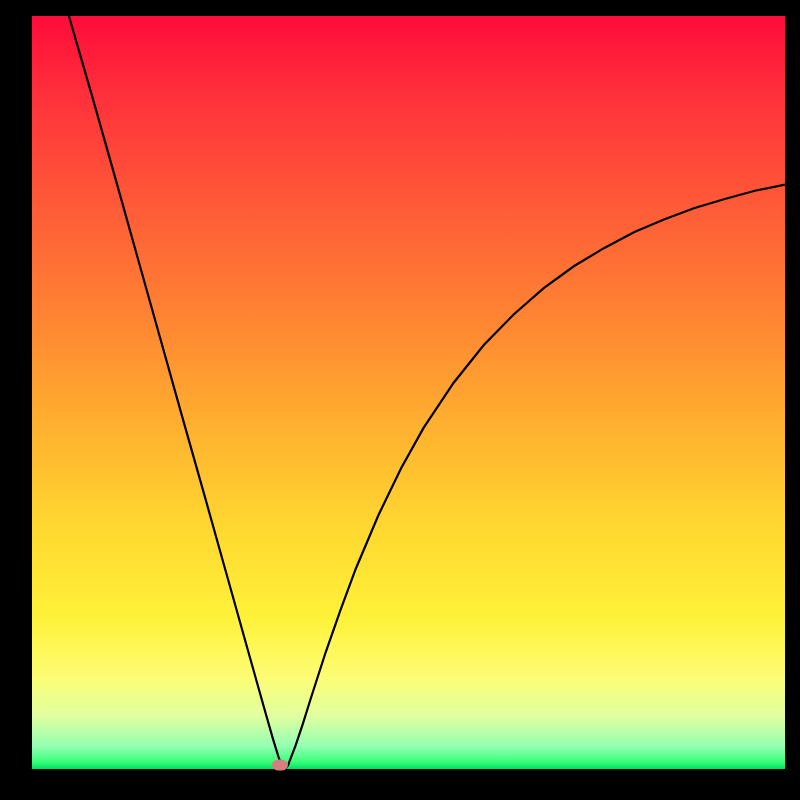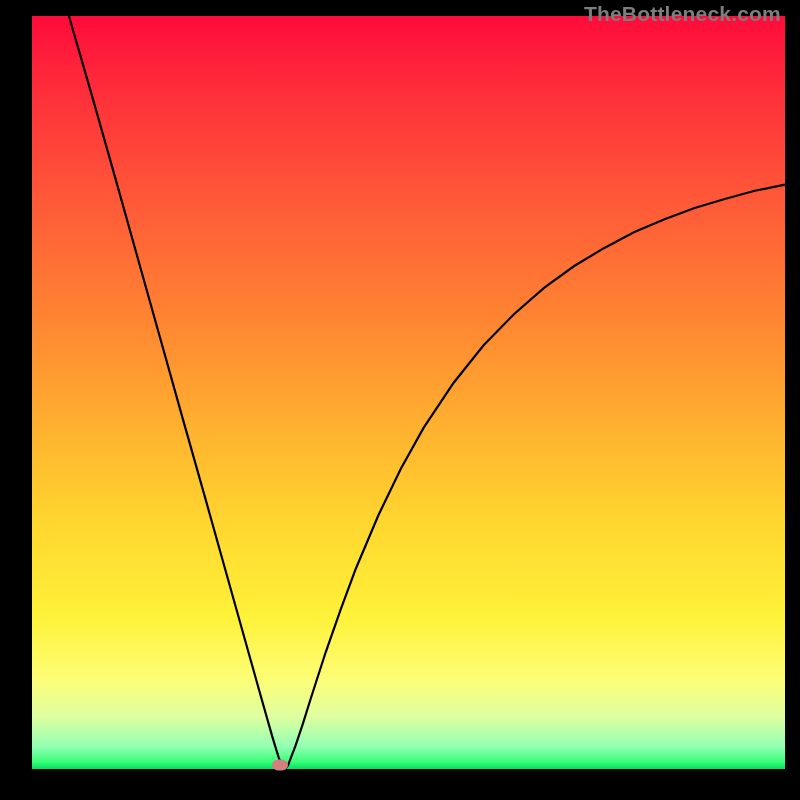--- a/index.html
+++ b/index.html
@@ -63,21 +63,20 @@
     background: #d48080;
     border-radius: 50% / 60%;
     transform: translate(-50%, -50%);
   }
 </style>
 </head>
 <body>
 
 <div class="chart-wrap">
   <div class="plot-area">
-    <div class="watermark">TheBottleneck.com</div>
 
     <svg class="curve" viewBox="0 0 753 753" preserveAspectRatio="none">
       <path id="curve-path" d="M36.90 0.00 L60.24 80.57 L82.83 160.39 L105.42 240.96 L128.01 321.53 L150.60 402.10 L173.19 481.92 L195.78 562.49 L218.37 643.06 L233.43 696.52 L240.96 722.88 L246.98 742.46 L250.00 749.99 L253.01 753.00 L256.02 749.24 L263.55 729.66 L271.08 707.07 L278.61 682.97 L293.67 636.28 L308.73 593.36 L323.79 552.70 L346.38 499.24 L368.97 452.55 L391.56 411.89 L421.68 366.71 L451.80 329.06 L481.92 298.19 L512.04 271.83 L542.16 250.00 L572.28 231.92 L602.40 216.11 L632.52 203.31 L662.64 192.01 L692.76 182.98 L722.88 174.70 L753.00 168.67 " fill="none" stroke="#000" stroke-width="2.2"></path>
     </svg>
 
     <div id="min-marker" class="marker" style="left: 248.49px; top: 749.235px;"></div>
   </div>
 </div>
 
 </body></html>

